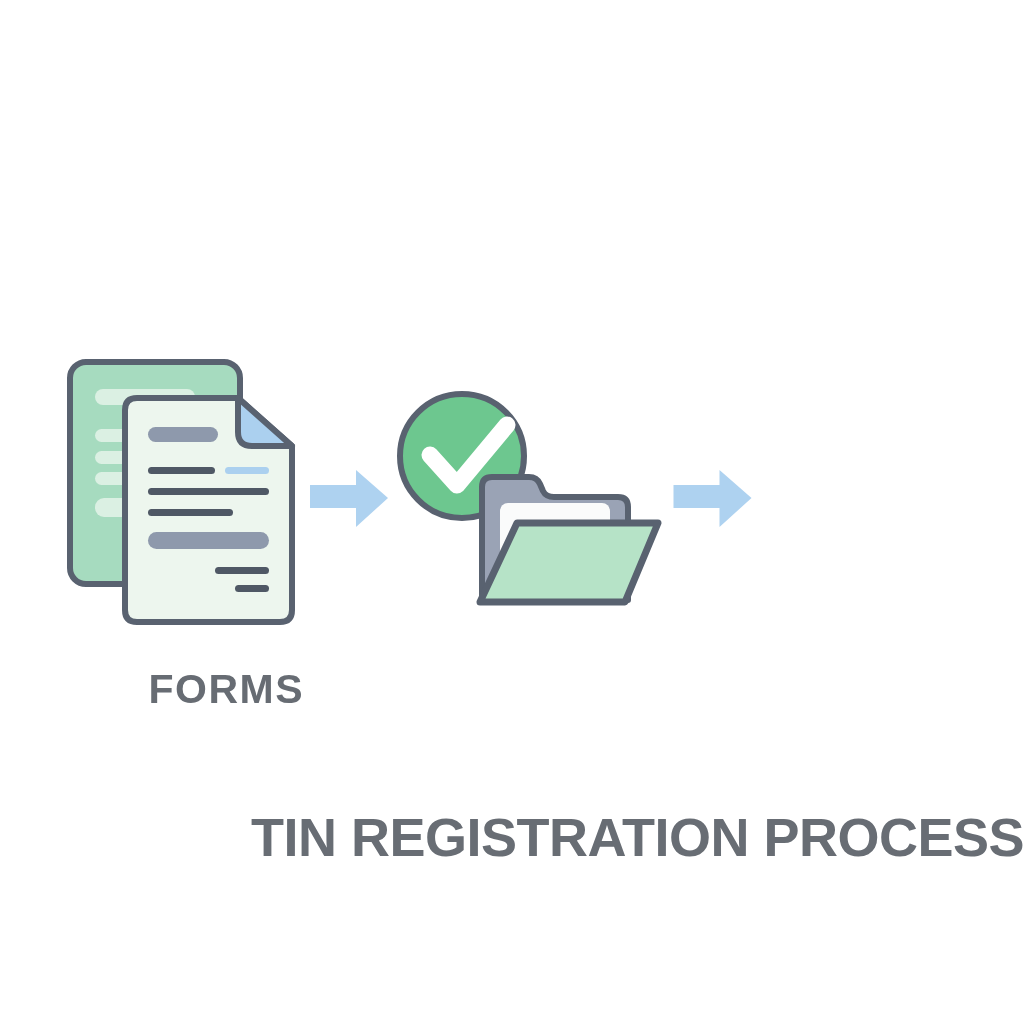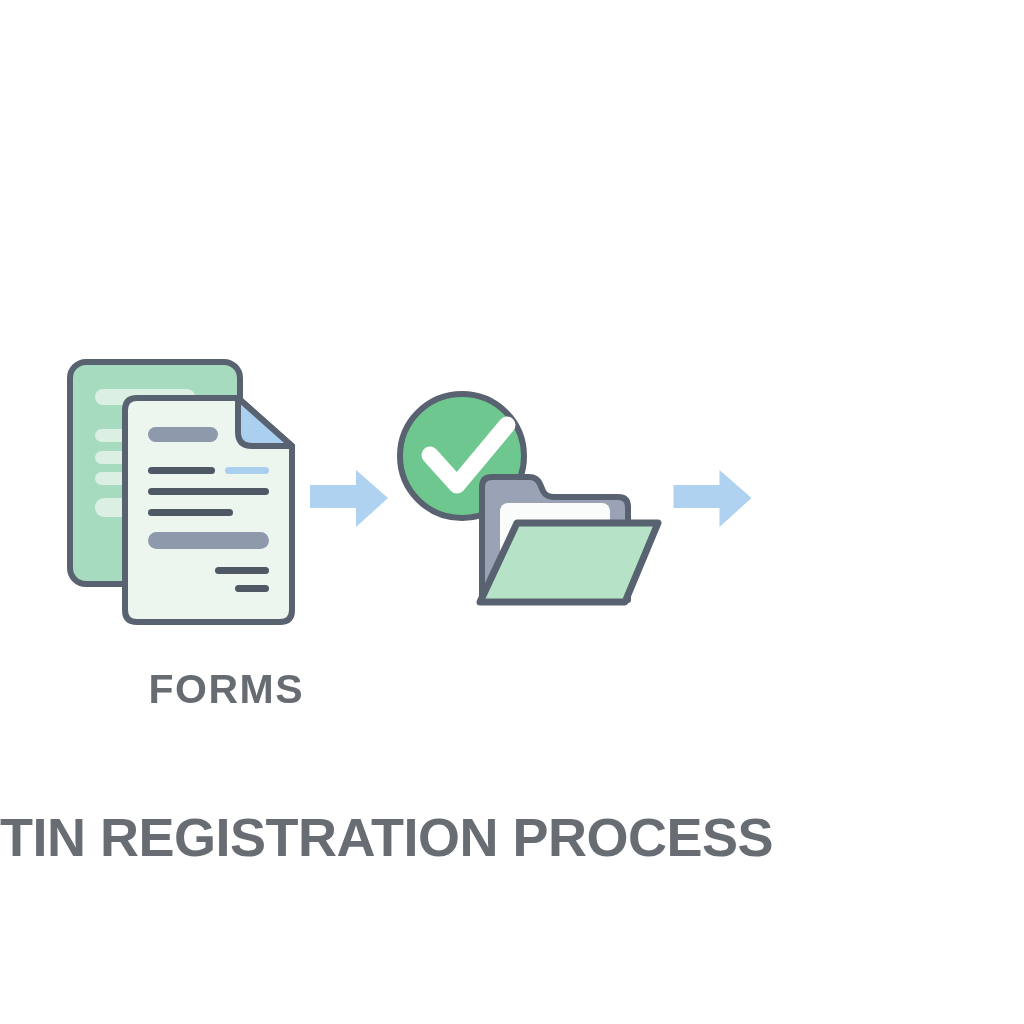--- a/index.html
+++ b/index.html
@@ -9,21 +9,21 @@
   }
   .abs{position:absolute;}
   .step-label{
     position:absolute;left:58px;top:639px;width:246px;
     text-align:right;font-size:41px;font-weight:700;color:#676c73;
     letter-spacing:1.5px;
     margin-top:27px;
   }
   .poster-title{
     position:absolute;left:0;top:806px;width:1024px;
-    text-align:left;font-size:54px;font-weight:700;color:#686d74;
+    text-align:right;font-size:54px;font-weight:700;color:#686d74;
     letter-spacing:-0.5px;
   }
   .shield-text{
     font-family:"Liberation Sans", sans-serif;
     font-weight:700;fill:#677077;
   }
 </style>
 </head>
 <body>
 

